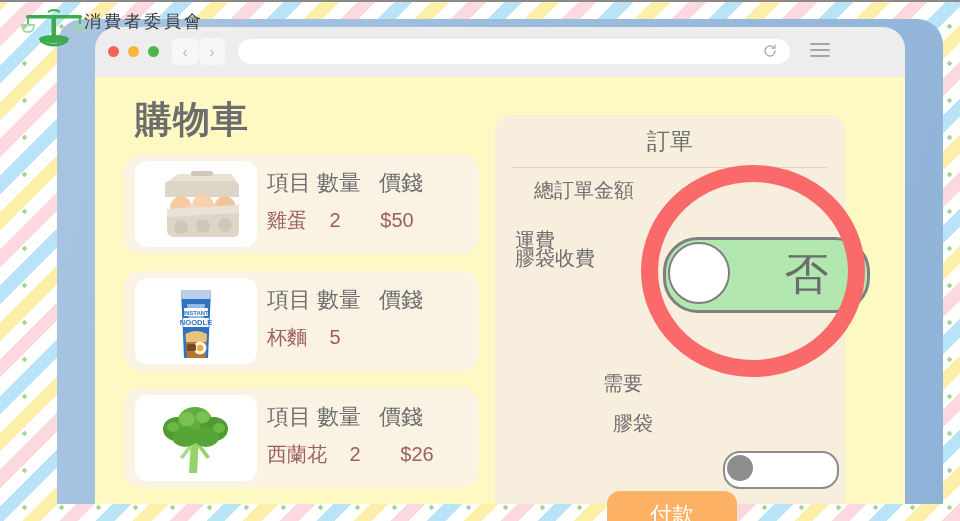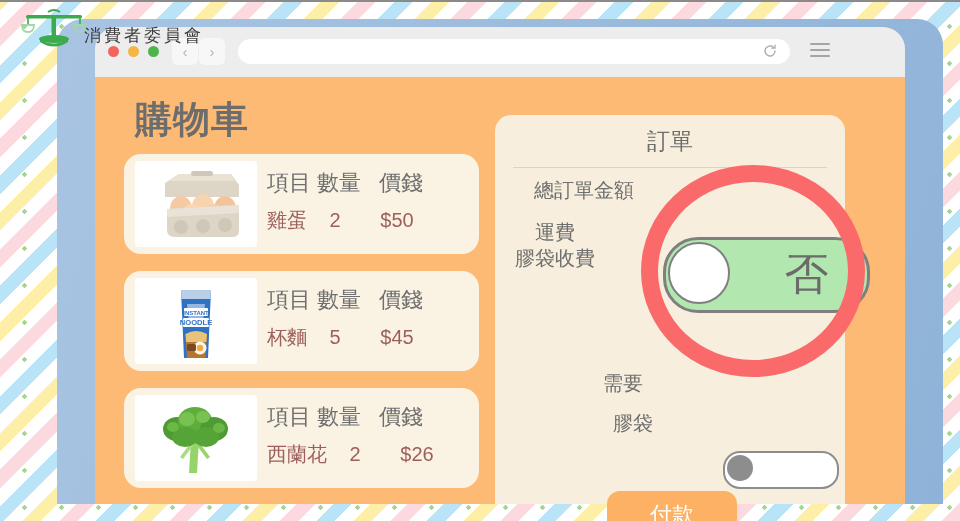--- a/index.html
+++ b/index.html
@@ -142,21 +142,21 @@
   }
   .menu-icon i:last-child { margin-bottom: 0; }
 
   
   .page {
     position: absolute;
     left: 95px;
     top: 77px;
     width: 810px;
     height: 427px;
-    background: #fdba74;
+    background: #fef9c3;
   }
 
   .page-title {
     position: absolute;
     left: 40px;
     top: 18px;
     font-size: 37px;
     font-weight: bold;
     color: #6d6d6d;
     letter-spacing: 1px;
@@ -176,21 +176,21 @@
     border-radius: 17px;
     margin-bottom: 17px;
   }
   .thumb {
     position: absolute;
     left: 11px;
     top: 7px;
     width: 122px;
     height: 86px;
     background: #ffffff;
-    border-radius: 3px;
+    border-radius: 12px;
     overflow: hidden;
   }
   .thumb svg { display: block; width: 100%; height: 100%; }
 
   .item-table {
     position: absolute;
     left: 143px;
     top: 10px;
     width: 208px;
   }
@@ -239,21 +239,21 @@
   }
 
   .summary-line {
     position: absolute;
     left: 20px;
     font-size: 20px;
     color: #6f6f6f;
     white-space: nowrap;
   }
   .sl-1 { top: 62px; margin-left: 19px; }
-  .sl-2 { top: 104px; margin-left: 20px; }
+  .sl-2 { top: 112px; }
   .sl-3 { top: 130px; }
 
   .opt-line {
     position: absolute;
     font-size: 20px;
     color: #6f6f6f;
     white-space: nowrap;
   }
   .opt-1 { left: 108px; top: 255px; }
   .opt-2 { left: 118px; top: 295px; }
@@ -363,21 +363,20 @@
   }
   .logo-mark svg { display: block; }
   .logo-cn {
     position: absolute;
     left: 66px;
     top: 4px;
     font-size: 17px;
     color: #3b3b3b;
     letter-spacing: 3px;
     white-space: nowrap;
-    margin-top: 14px;
   }
   .logo-en {
     position: absolute;
     left: 66px;
     top: 25px;
     font-size: 16px;
     color: #3b3b3b;
     letter-spacing: 1.1px;
     white-space: nowrap;
   }
@@ -481,21 +480,20 @@
         </div>
         <div class="item-table">
           <div class="item-row head">
             <div>項目</div>
             <div class="col-qty">數量</div>
             <div class="col-price">價錢</div>
           </div>
           <div class="item-row val">
             <div>杯麵</div>
             <div class="col-qty">5</div>
-            <div class="col-price">$45</div>
           </div>
         </div>
       </div>
 
       <div class="cart-item">
         <div class="thumb">
           <svg viewBox="0 0 122 86">
             <path d="M56 44 L54 78 L62 78 L64 44 Z" fill="#95d46b"></path>
             <path d="M60 48 L72 64 L75 62 L63 46 Z" fill="#95d46b"></path>
             <path d="M60 48 L48 64 L45 62 L57 46 Z" fill="#a8dc82"></path>

